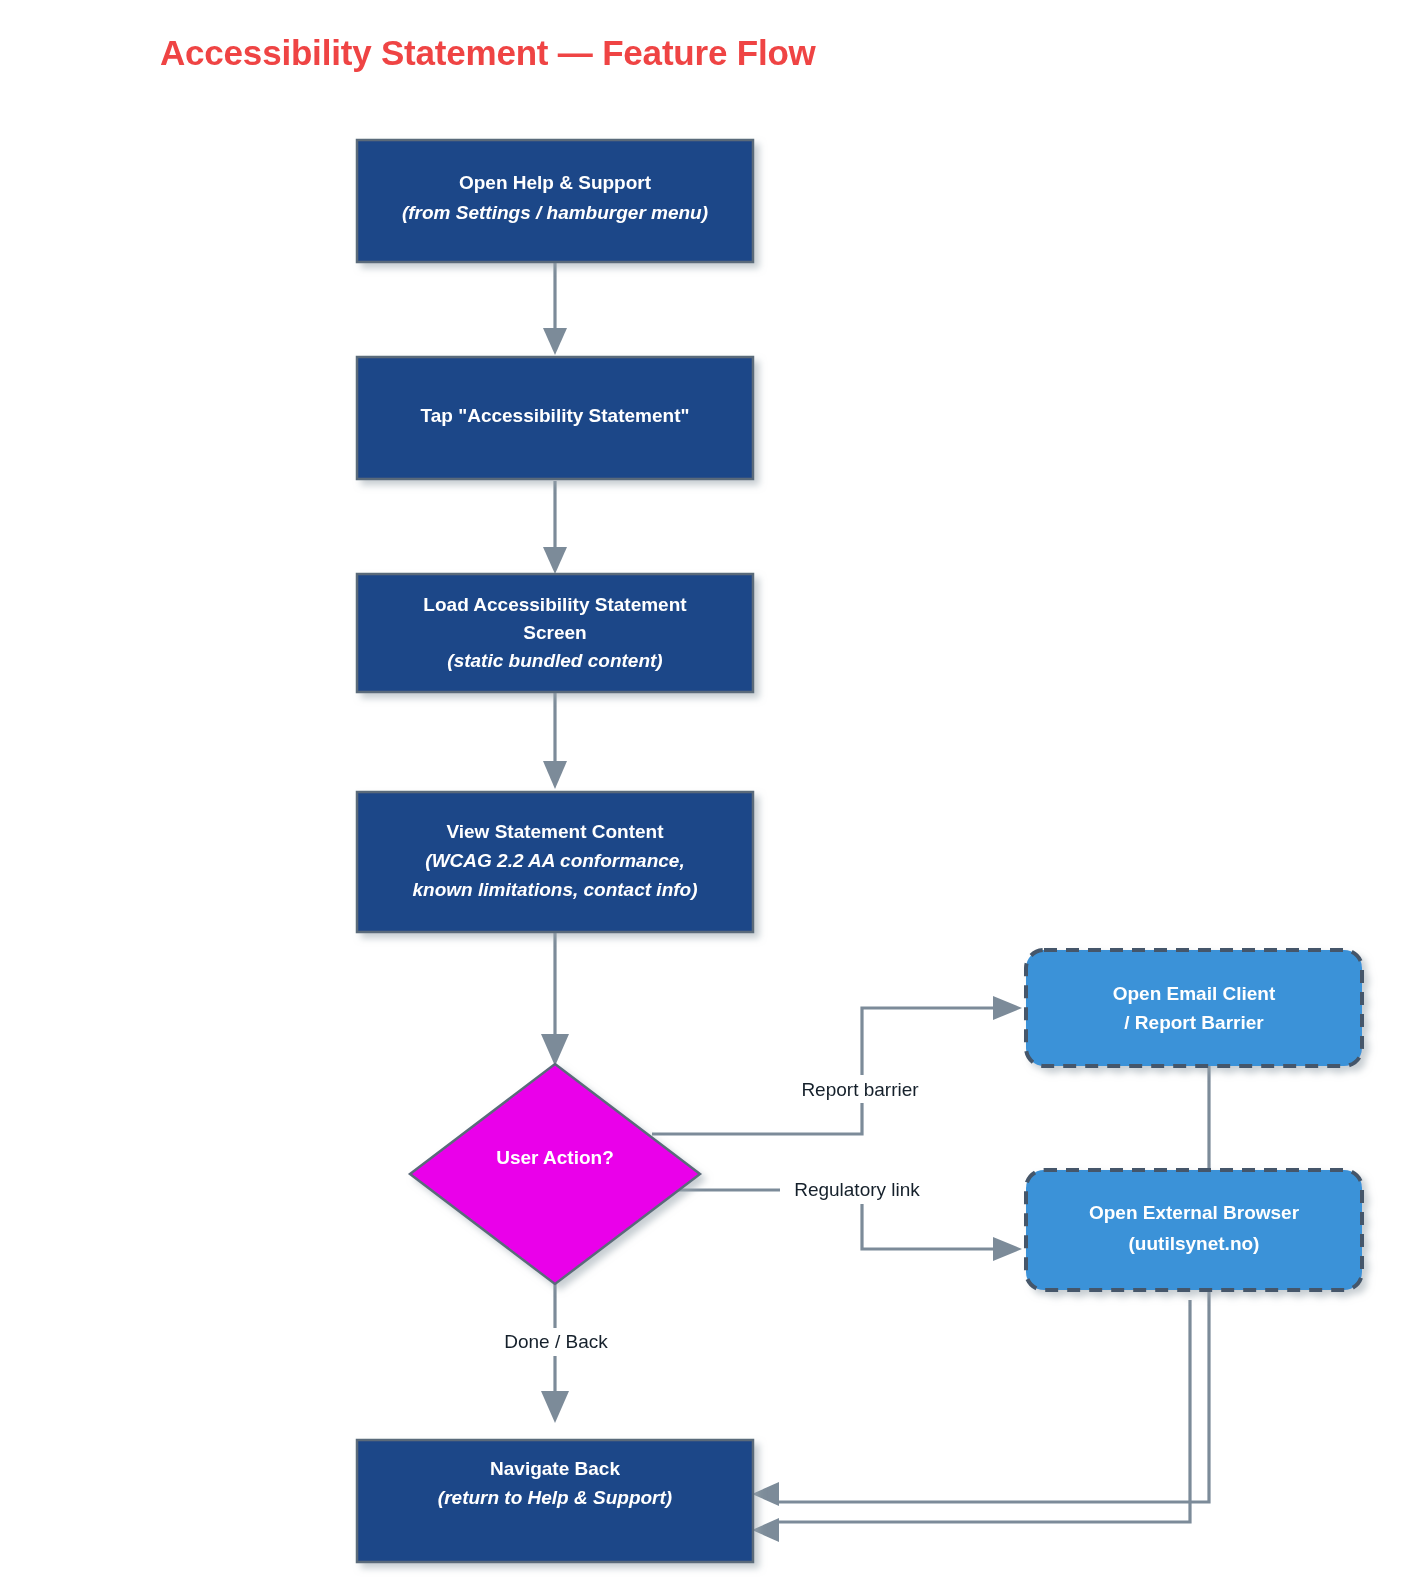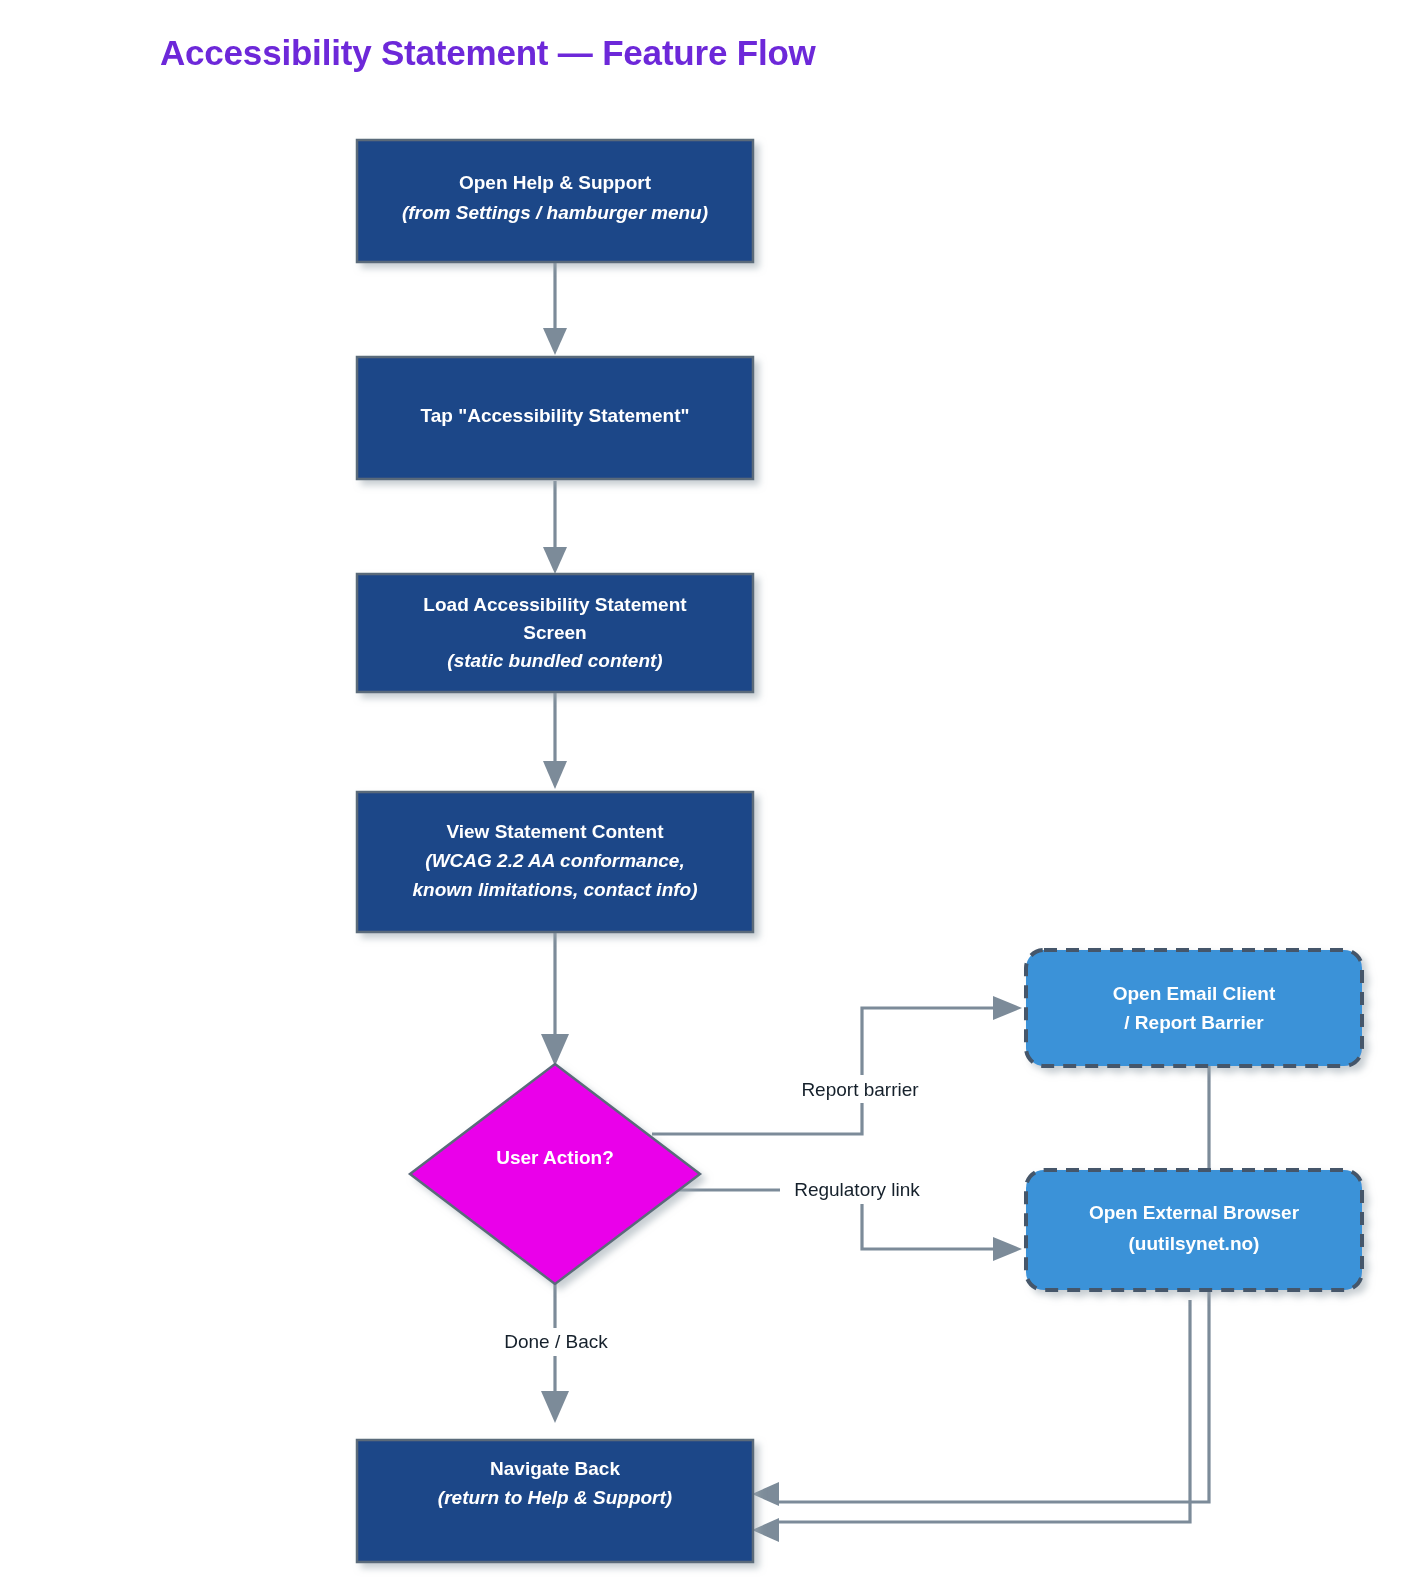--- a/index.html
+++ b/index.html
@@ -18,21 +18,21 @@
     position: relative;
     width: 1406px;
     height: 1587px;
   }
   .page-title {
     position: absolute;
     left: 160px;
     top: 33px;
     font-size: 35px;
     font-weight: bold;
-    color: #6d28d9;
+    color: #ef4444;
     letter-spacing: -0.2px;
     white-space: nowrap;
   }
   svg.flow {
     position: absolute;
     left: 0;
     top: 0;
     width: 1406px;
     height: 1587px;
   }

